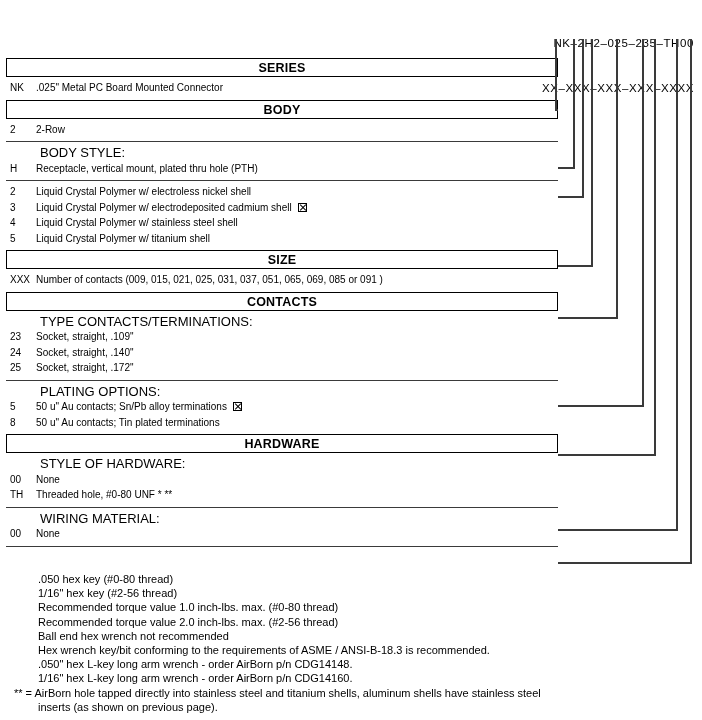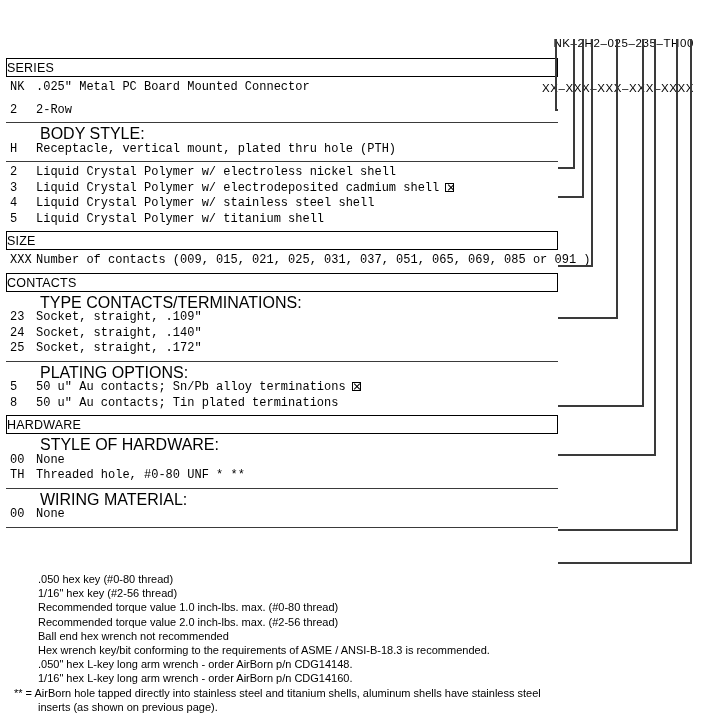--- a/index.html
+++ b/index.html
@@ -33,54 +33,53 @@
     position: absolute;
     left: 6px;
     top: 58px;
     width: 552px;
   }
 
   .band {
     border: 1.5px solid #000;
     height: 19px;
     line-height: 19px;
-    text-align: left;
+    text-align: center;
     font-size: 12.5px;
-    font-weight: normal;
+    font-weight: bold;
     letter-spacing: 0.2px;
     box-sizing: border-box;
   }
 
   .rule {
     border-top: 1.6px solid #3a3a3a;
     width: 100%;
   }
 
   .block {
     padding: 3px 0 4px 0;
   }
 
   .row {
     display: flex;
-    font-size: 12px;
+    font-size: 10px;
     line-height: 15.5px;
     white-space: pre;
-    font-family: Liberation Mono, monospace;
   }
   .row .code {
     width: 30px;
     flex: 0 0 30px;
     padding-left: 4px;
     box-sizing: border-box;
   }
   .row .desc {
     flex: 1 1 auto;
   }
   .sublabel {
-    font-size: 16px;
+    font-size: 13px;
     line-height: 15.5px;
     padding-left: 34px;
     white-space: pre;
   }
 
   .xbox {
     display: inline-block;
     width: 9px;
     height: 9px;
     border: 1px solid #000;
@@ -129,20 +128,21 @@
 <div id="pn-header">
   <div>NK–2H2–025–235–TH00</div>
   <div>XX–XXX–XXX–XXX–XXXX</div>
 </div>
 
 <div id="sheet">
     <div class="band">SERIES</div>
     <div class="block">
       <div class="row"><span class="code">NK</span><span class="desc"><span>.025" Metal PC Board Mounted Connector</span></span></div>
     </div>
+    <div class="band">BODY</div>
     <div class="block">
       <div class="row"><span class="code">2</span><span class="desc"><span>2-Row</span></span></div>
     </div>
     <div class="rule"></div>
     <div class="block">
       <div class="sublabel">BODY STYLE:</div>
       <div class="row"><span class="code">H</span><span class="desc"><span>Receptacle, vertical mount, plated thru hole (PTH)</span></span></div>
     </div>
     <div class="rule"></div>
     <div class="block">

